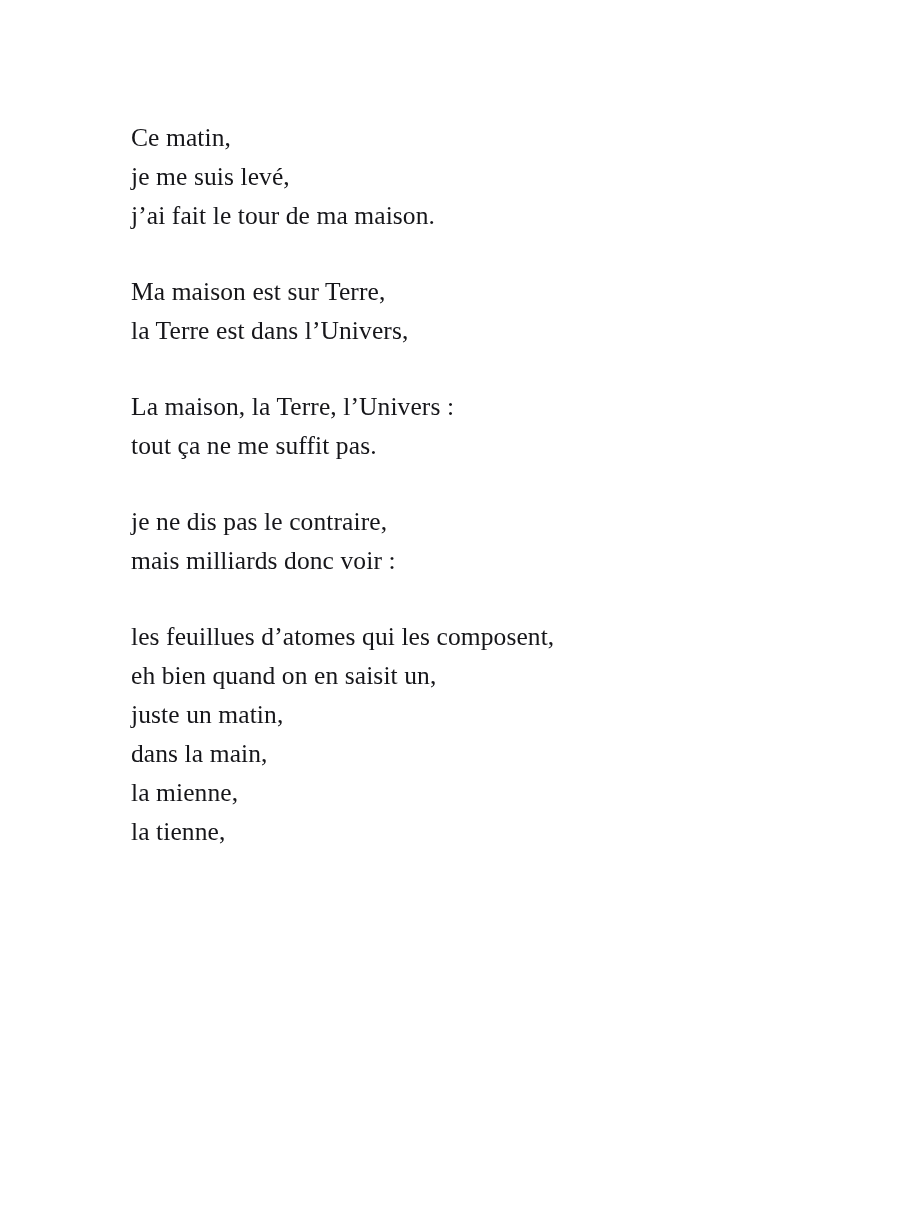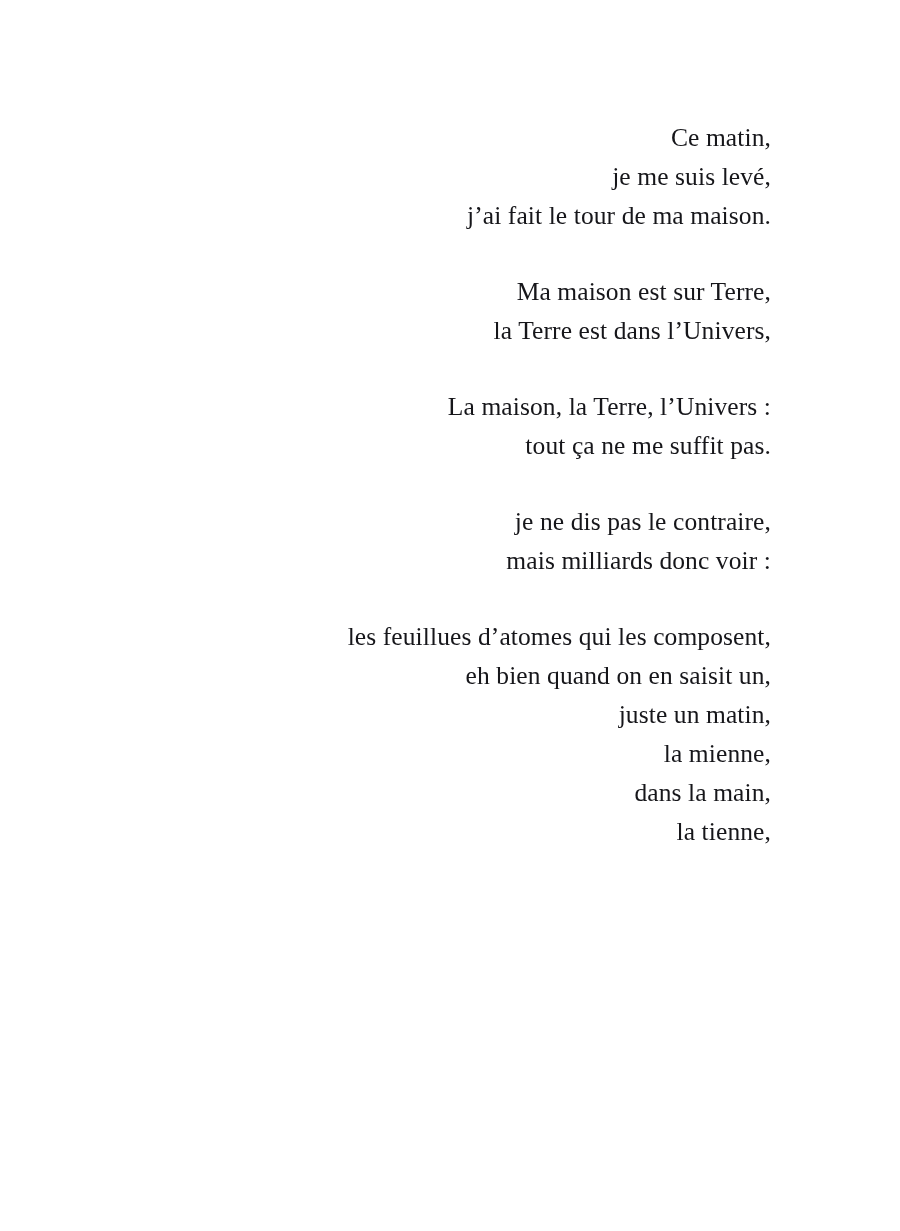--- a/index.html
+++ b/index.html
@@ -13,21 +13,20 @@
     font-family: "Liberation Serif", "DejaVu Serif", serif;
     color: #16161a;
     -webkit-font-smoothing: antialiased;
   }
   .page {
     position: relative;
     width: 900px;
     height: 1231px;
     box-sizing: border-box;
     padding: 118px 0 0 131px;
-    text-align: right;
   }
   .poem {
     width: 640px;
   }
   .stanza {
     margin: 0 0 37px 0;
   }
   .stanza:last-child {
     margin-bottom: 0;
   }
@@ -63,19 +62,19 @@
 
     <div class="stanza">
       <div class="line">je ne dis pas le contraire,</div>
       <div class="line">mais milliards donc voir :</div>
     </div>
 
     <div class="stanza">
       <div class="line">les feuillues d’atomes qui les composent,</div>
       <div class="line">eh bien quand on en saisit un,</div>
       <div class="line">juste un matin,</div>
+      <div class="line">dans la main,</div>
       <div class="line">la mienne,</div>
-      <div class="line">dans la main,</div>
       <div class="line">la tienne,</div>
     </div>
 
   </div>
 </div>
 
 </body></html>

